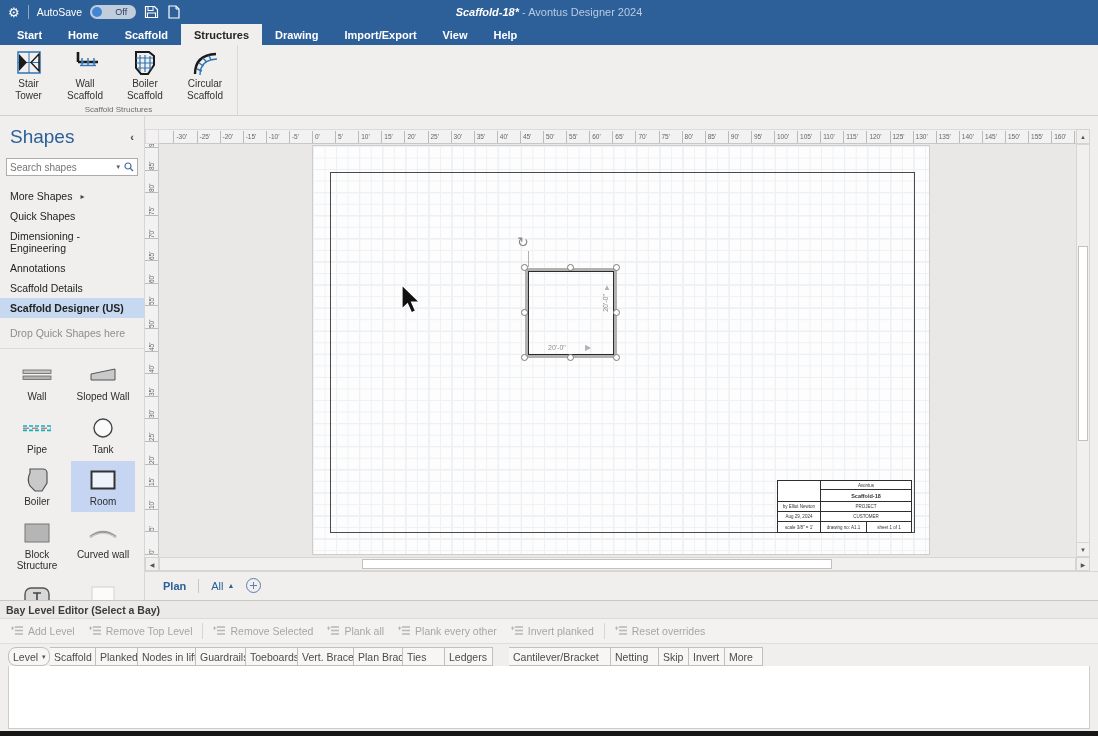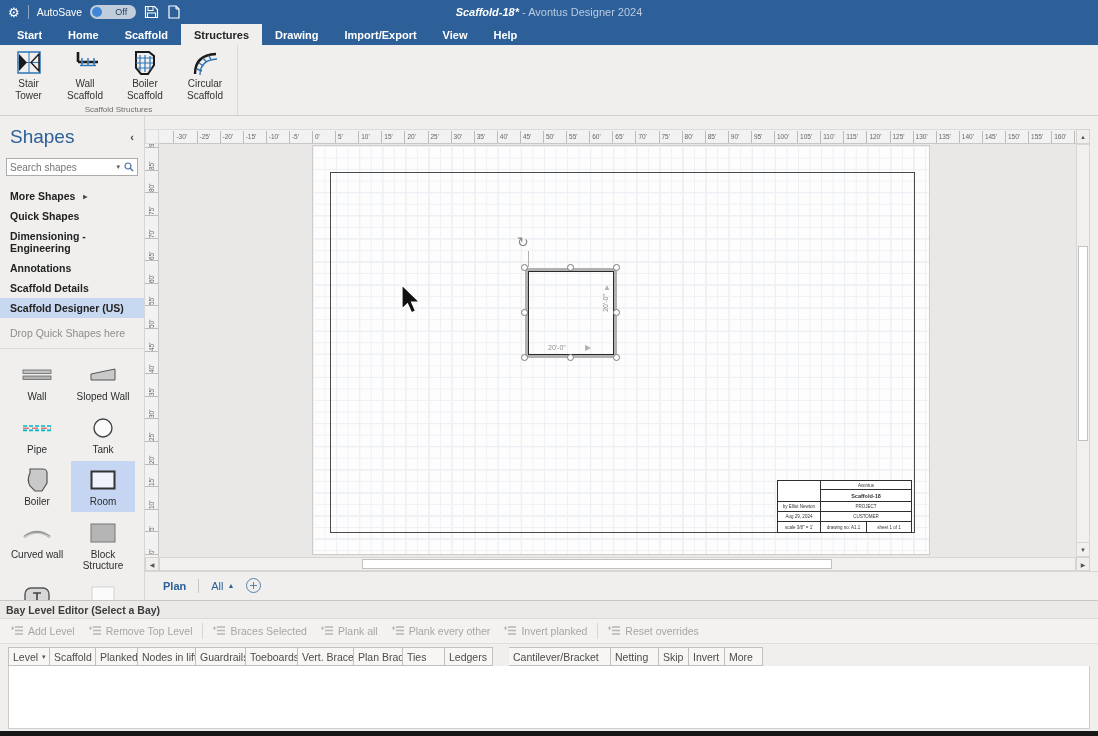--- a/index.html
+++ b/index.html
@@ -47,21 +47,21 @@
                   background:#f0efee; border-right:1px solid #d8d6d4; overflow:hidden; }
   .sp-head { display:flex; align-items:center; justify-content:space-between; padding:10px 10px 6px 10px; }
   .sp-title { font-size:19px; color:#2b6099; }
   .sp-collapse { font-size:11px; color:#444; font-weight:bold; }
   .sp-search { display:flex; align-items:center; margin:4px 6px 8px 6px; height:18px; background:#fff;
                border:1px solid #aeacaa; padding:0 3px; }
   .sp-search input { flex:1; width:80px; border:none; outline:none; font-size:10px;
                      font-family:"Liberation Sans",sans-serif; color:#333; background:transparent; }
   .sp-caret { font-size:7px; color:#555; margin-right:4px; }
   .cats { margin-top:10px; }
-  .cat { display:flex; align-items:center; gap:8px; padding:4px 10px; font-size:10.5px; color:#222;font-weight:bold; }
+  .cat { display:flex; align-items:center; gap:8px; padding:4px 10px; font-size:10.5px; color:#222; }
   .cat .arr { font-size:8px; color:#444; }
   .cat.selected { background:#c7d9f1; font-weight:bold; }
   .drop-hint { padding:9px 10px; font-size:10.5px; color:#8f8d8b; border-bottom:1px solid #dddbd9; }
   .stencils { display:flex; flex-wrap:wrap; padding:6px 4px; }
   .stencil { width:64px; display:flex; flex-direction:column; align-items:center; padding:6px 0 4px 0;
              margin:1px 1px; }
   .stencil.selected { background:#c6d5f2; }
   .sticon { height:26px; display:flex; align-items:center; justify-content:center; }
   .slbl { font-size:10px; color:#2d2d2d; text-align:center; line-height:1.15; margin-top:3px; }
 
@@ -331,34 +331,34 @@
         <div class="stencil selected">
           <div class="sticon">
             <svg width="26" height="20" viewBox="0 0 26 20">
               <rect x="1.5" y="1.5" width="23" height="17" fill="#eef2fa" stroke="#333" stroke-width="2"></rect>
             </svg>
           </div>
           <div class="slbl">Room</div>
         </div>
         <div class="stencil">
           <div class="sticon">
+            <svg width="26" height="20" viewBox="0 0 26 20">
+              <rect x="1" y="1" width="24" height="18" fill="#b5b5b5" stroke="#777" stroke-width="1"></rect>
+            </svg>
+          </div>
+          <div class="slbl">Block Structure</div>
+        </div>
+        <div class="stencil">
+          <div class="sticon">
             <svg width="30" height="14" viewBox="0 0 30 14">
               <path d="M2 11 Q15 1 28 11" fill="none" stroke="#9a9a9a" stroke-width="2.4"></path>
               <path d="M2 11 Q15 3.5 28 11" fill="none" stroke="#cfcfcf" stroke-width="1"></path>
             </svg>
           </div>
           <div class="slbl">Curved wall</div>
-        </div>
-        <div class="stencil">
-          <div class="sticon">
-            <svg width="26" height="20" viewBox="0 0 26 20">
-              <rect x="1" y="1" width="24" height="18" fill="#b5b5b5" stroke="#777" stroke-width="1"></rect>
-            </svg>
-          </div>
-          <div class="slbl">Block Structure</div>
         </div>
         <div class="stencil">
           <div class="sticon">
             <svg width="26" height="20" viewBox="0 0 26 20">
               <rect x="1" y="1" width="24" height="18" rx="6" fill="#d8d8d8" stroke="#555" stroke-width="1.4"></rect>
               <path d="M9 6 h8 M9 14 h8 M13 6 v8" stroke="#444" stroke-width="1.6"></path>
             </svg>
           </div>
           <div class="slbl"></div>
         </div>
@@ -542,21 +542,21 @@
               <path d="M0.5 4 v-3.5 M-1 2 h3.5" transform="translate(1,1)" stroke="#b9b7b5" stroke-width="1.1"></path>
             </svg></span>
           <span>Remove Top Level</span>
         </div>
         <div class="tsep"></div>
         <div class="tbtn">
           <span><svg width="13" height="11" viewBox="0 0 13 11">
               <path d="M4 2 h8 M4 5.5 h8 M4 9 h8" stroke="#b9b7b5" stroke-width="1.6"></path>
               <path d="M0.5 4 v-3.5 M-1 2 h3.5" transform="translate(1,1)" stroke="#b9b7b5" stroke-width="1.1"></path>
             </svg></span>
-          <span>Braces Selected</span>
+          <span>Remove Selected</span>
         </div>
         <div class="tbtn">
           <span><svg width="13" height="11" viewBox="0 0 13 11">
               <path d="M4 2 h8 M4 5.5 h8 M4 9 h8" stroke="#b9b7b5" stroke-width="1.6"></path>
               <path d="M0.5 4 v-3.5 M-1 2 h3.5" transform="translate(1,1)" stroke="#b9b7b5" stroke-width="1.1"></path>
             </svg></span>
           <span>Plank all</span>
         </div>
         <div class="tbtn">
           <span><svg width="13" height="11" viewBox="0 0 13 11">
@@ -575,21 +575,21 @@
         <div class="tsep"></div>
         <div class="tbtn">
           <span><svg width="13" height="11" viewBox="0 0 13 11">
               <path d="M4 2 h8 M4 5.5 h8 M4 9 h8" stroke="#b9b7b5" stroke-width="1.6"></path>
               <path d="M0.5 4 v-3.5 M-1 2 h3.5" transform="translate(1,1)" stroke="#b9b7b5" stroke-width="1.1"></path>
             </svg></span>
           <span>Reset overrides</span>
         </div>
       </div>
     <div class="bay-header" id="bcols">
-        <div class="hcell" style="width: 42px;">
+        <div class="hcell" style="width: 42px; border-radius: 8px;">
           <span>Level</span>
           <span class="caret">▾</span>
         </div>
         <div class="hcell" style="width: 46px;">
           <span>Scaffold</span>
         </div>
         <div class="hcell" style="width: 42px;">
           <span>Planked</span>
         </div>
         <div class="hcell" style="width: 58px;">

